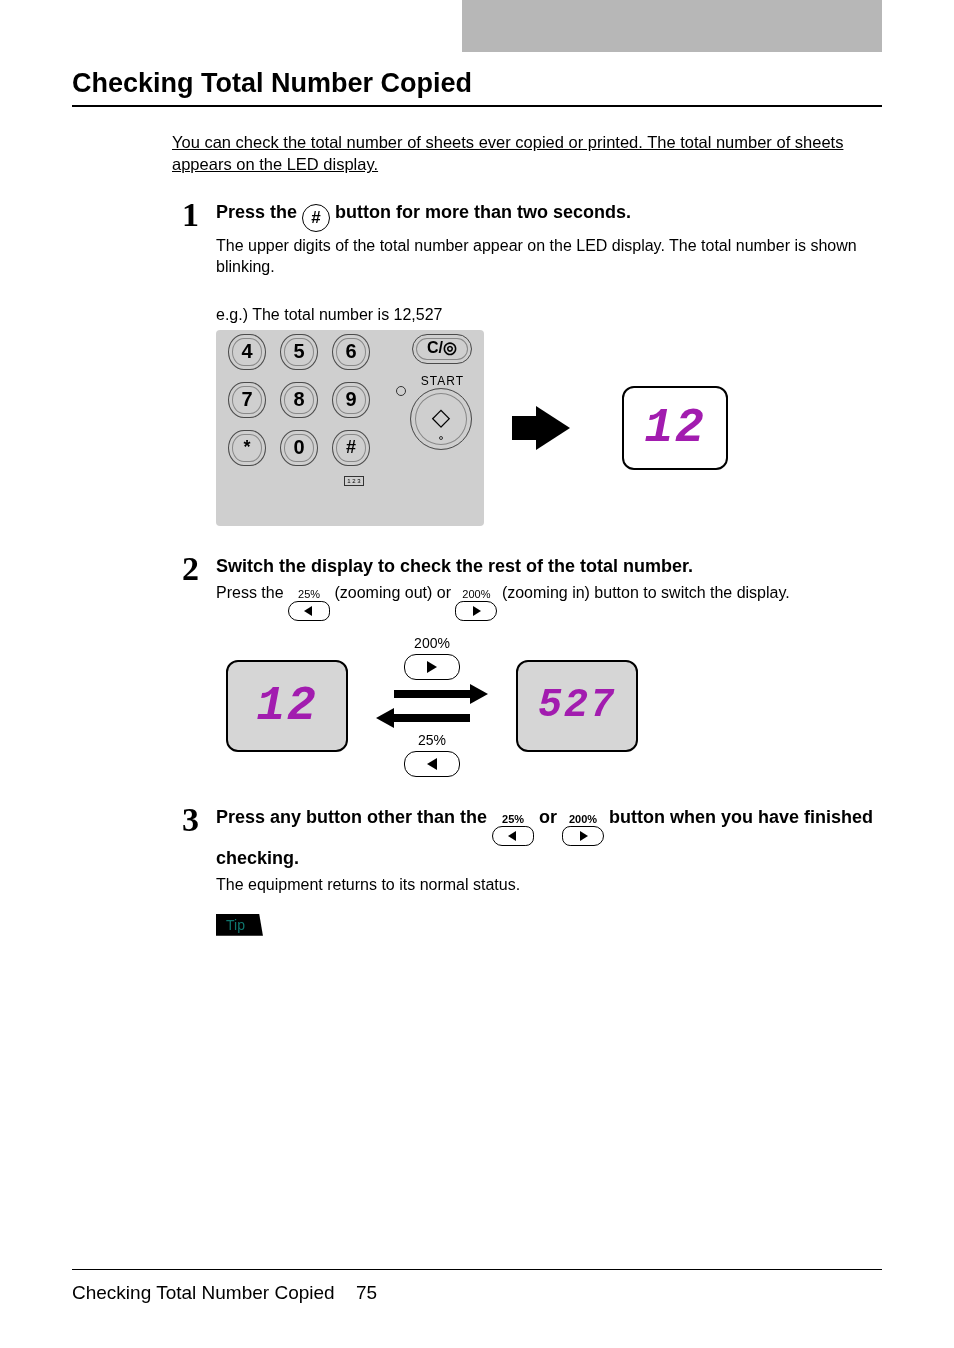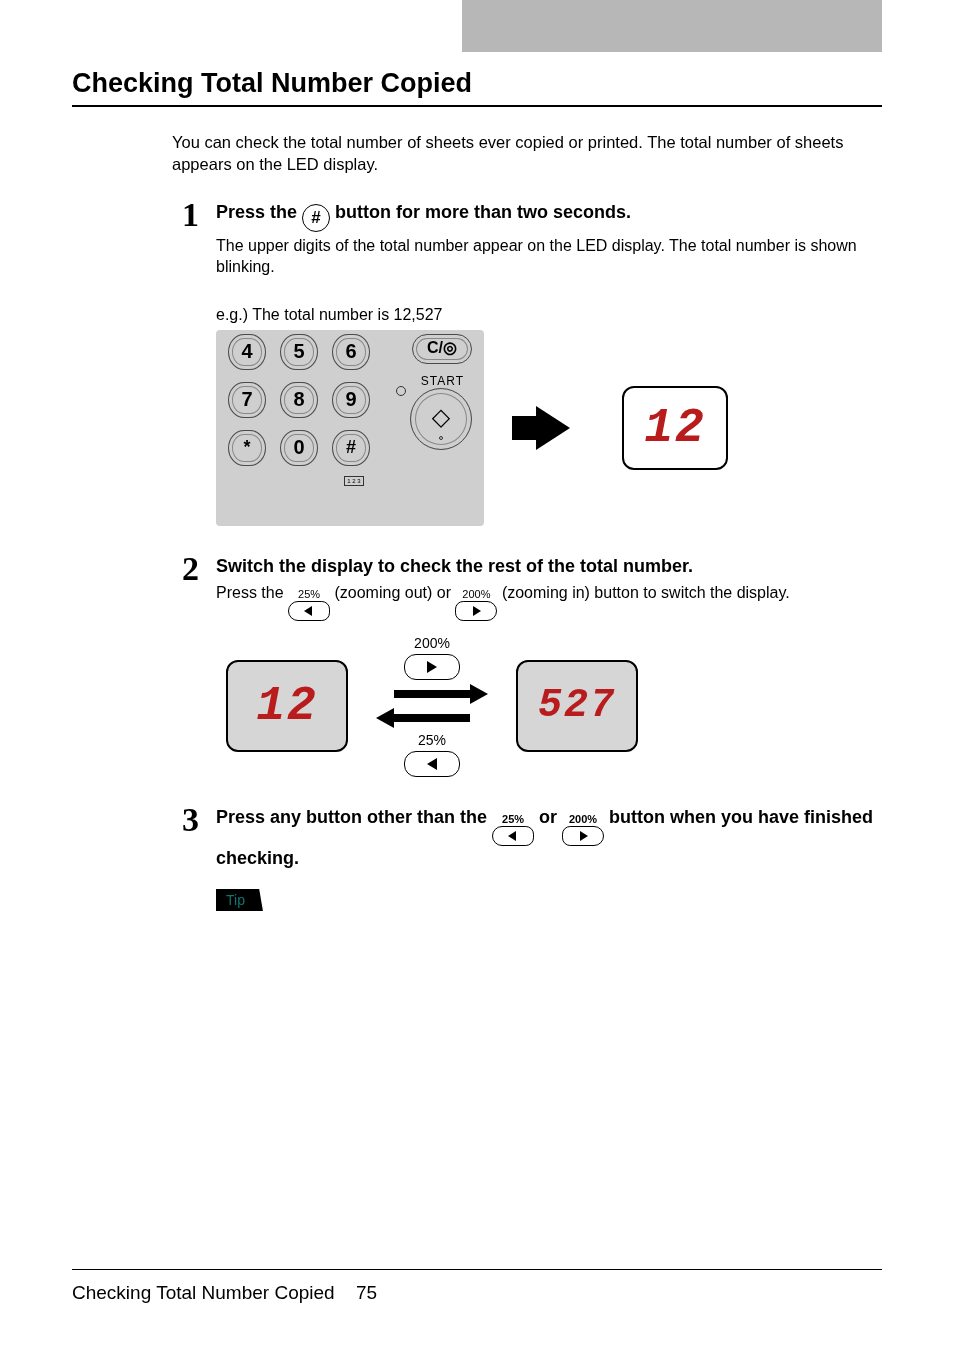--- a/index.html
+++ b/index.html
@@ -1,21 +1,21 @@
 <!DOCTYPE html>
 <html><head>
 <meta charset="utf-8">
 <style>
   * { box-sizing: border-box; margin: 0; padding: 0; }
   html, body { background: #fff; font-family: Arial, Helvetica, sans-serif; color: #000; }
   .page { width: 954px; height: 1348px; margin: 0 auto; position: relative; padding: 0 72px; }
   .top-bar { position: absolute; top: 0; right: 72px; width: 420px; height: 52px; background: #b7b7b7; }
   .h1 { font-size: 27px; font-weight: bold; padding-top: 68px; }
   .h1-rule { width: 100%; height: 2px; background: #000; margin-top: 6px; margin-bottom: 24px; }
-  .intro { margin-left: 100px; font-size: 16.5px; line-height: 1.35; margin-bottom: 24px; }
+  .intro { margin-left: 100px; font-size: 16.5px; line-height: 1.35; margin-bottom: 24px; text-decoration: underline; }
   .step { display: flex; margin-left: 110px; margin-bottom: 28px; }
   .step-num { font-family: Georgia, 'Times New Roman', serif; font-size: 34px; font-weight: bold; width: 34px; flex: none; line-height: 1; margin-top: -2px; }
   .step-body { flex: 1; }
   .step-head { font-size: 18px; font-weight: bold; line-height: 1.4; }
   .step-head .inline-icon, .step-head .zoom-btn { vertical-align: -5px; }
   .step-sub { font-size: 16px; line-height: 1.35; margin-top: 3px; }
   .eg { font-size: 16px; margin-top: 28px; margin-bottom: 6px; }
   .inline-icon { display: inline-block; width: 28px; height: 28px; border: 1.4px solid #000; border-radius: 50%; text-align: center; line-height: 26px; font-size: 17px; font-weight: bold; font-family: Arial, sans-serif; }
   .zoom-btn-wrap { display: inline-flex; flex-direction: column; align-items: center; }
   .zoom-pct { font-size: 11px; font-family: Arial; line-height: 1; margin-bottom: 1px; }
@@ -37,21 +37,21 @@
   .cbtn { position: absolute; top: 4px; right: 12px; width: 60px; height: 30px; border: 1.5px solid #4a4a4a; border-radius: 15px; background: #cfcfcf; text-align: center; font-size: 16px; font-weight: bold; line-height: 26px; box-shadow: inset 0 0 0 3px #cfcfcf, inset 0 0 0 4px #888; }
   .start-label { position: absolute; top: 44px; right: 20px; font-size: 12px; letter-spacing: 1px; font-family: Arial; }
   .start-dot { position: absolute; top: 56px; right: 78px; width: 10px; height: 10px; border: 1px solid #333; border-radius: 50%; }
   .start-btn { position: absolute; top: 58px; right: 12px; width: 62px; height: 62px; border: 1.5px solid #4a4a4a; border-radius: 50%; background: #cfcfcf; box-shadow: inset 0 0 0 4px #cfcfcf, inset 0 0 0 5px #888; }
   .start-btn::after { content: "◇"; position: absolute; top: 50%; left: 50%; transform: translate(-50%,-56%); font-size: 24px; }
   .start-btn .dot { position: absolute; bottom: 9px; left: 50%; width: 4px; height: 4px; margin-left: -2px; border: 1px solid #333; border-radius: 50%; }
   .tab123 { position: absolute; bottom: 40px; left: 128px; width: 20px; height: 10px; border: 1px solid #333; font-size: 6px; text-align: center; line-height: 9px; }
   .big-arrow { width: 0; height: 0; border-top: 22px solid transparent; border-bottom: 22px solid transparent; border-left: 34px solid #000; position: relative; }
   .big-arrow::before { content: ""; position: absolute; left: -58px; top: -12px; width: 24px; height: 24px; background: #000; }
   .led-box { width: 106px; height: 84px; border: 2.5px solid #000; border-radius: 12px; display: flex; align-items: center; justify-content: center; }
-  .led-digits { font-family: 'Courier New', monospace; font-size: 48px; font-weight: bold; letter-spacing: 2px; font-style: italic; color: #b91c1c; }
+  .led-digits { font-family: 'Courier New', monospace; font-size: 48px; font-weight: bold; letter-spacing: 2px; font-style: italic; color: #a21caf; }
 
   
   .fig2 { display: flex; align-items: center; justify-content: flex-start; gap: 28px; margin-top: 14px; margin-left: 10px; }
   .led-box2 { width: 122px; height: 92px; border: 2.5px solid #000; border-radius: 12px; background: #d6d6d6; display: flex; align-items: center; justify-content: center; }
   .fig2-center { display: flex; flex-direction: column; align-items: center; gap: 4px; }
   .dbl-arrow { width: 112px; height: 20px; position: relative; }
   .dbl-arrow .bar { position: absolute; top: 6px; left: 18px; right: 18px; height: 8px; background: #000; }
   .dbl-arrow .head-r { position: absolute; right: 0; top: 0; width: 0; height: 0; border-top: 10px solid transparent; border-bottom: 10px solid transparent; border-left: 18px solid #000; }
   .dbl-arrow .head-l { position: absolute; left: 0; top: 0; width: 0; height: 0; border-top: 10px solid transparent; border-bottom: 10px solid transparent; border-right: 18px solid #000; }
   .fig2-btn-wrap { display: flex; flex-direction: column; align-items: center; gap: 3px; }
@@ -175,20 +175,21 @@
           <span class="zoom-pct">25%</span>
           <span class="zoom-btn left"></span>
         </span>
         <span> or </span>
         <span class="zoom-btn-wrap">
           <span class="zoom-pct">200%</span>
           <span class="zoom-btn right"></span>
         </span>
         <span> button when you have finished checking.</span>
       </div>
+      <div class="step-sub">The equipment returns to its normal status.</div>
       <div class="tip-box">Tip</div>
     </div>
   </div>
 
   <div class="footer">
     <span>Checking Total Number Copied</span>
     <span class="pg">75</span>
   </div>
 </div>
 

